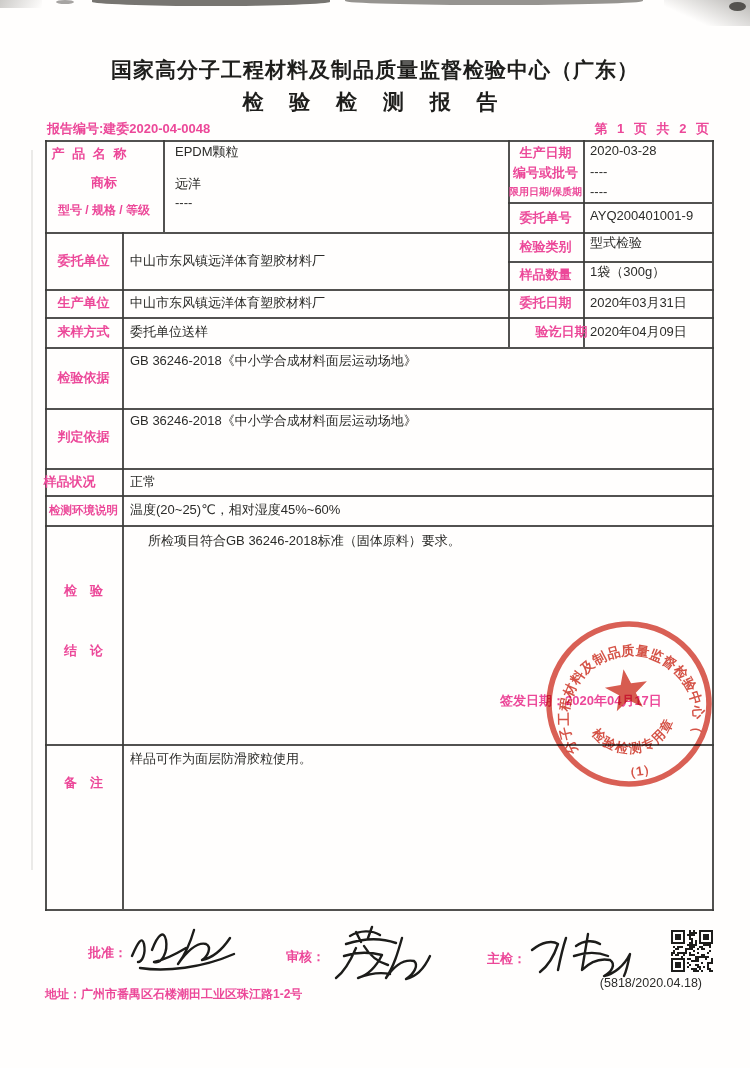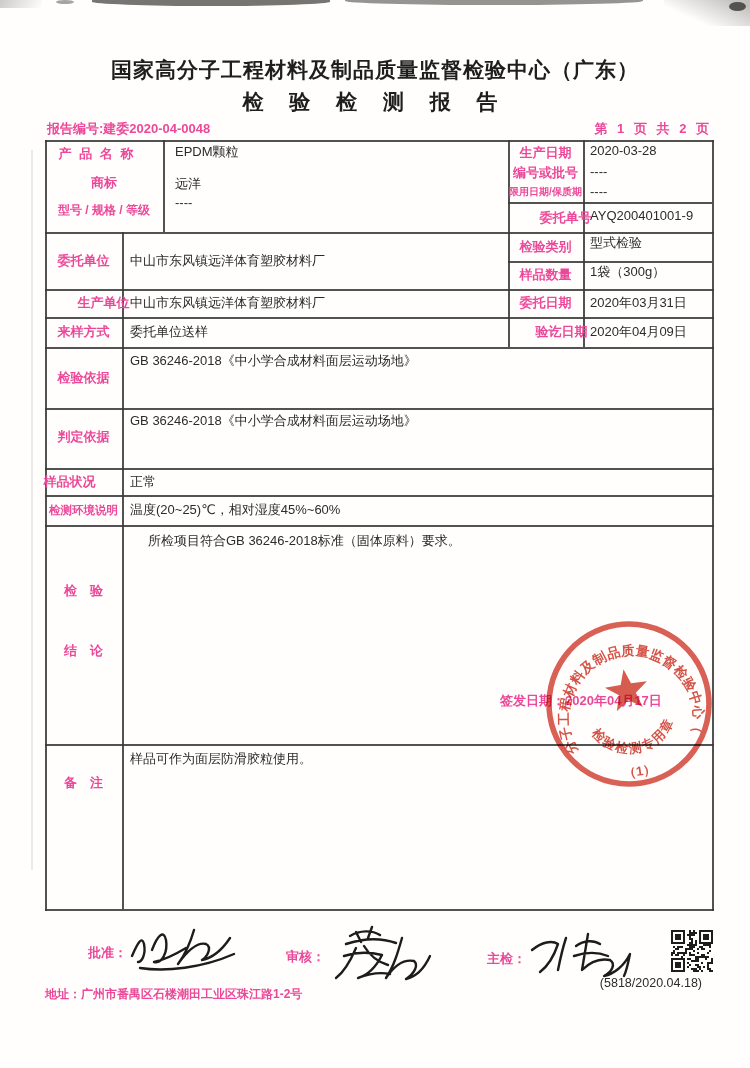--- a/index.html
+++ b/index.html
@@ -56,46 +56,46 @@
   <div class="hl" style="left:45px;top:744px;width:669px;"></div>
 
   <div class="hl" style="left:508px;top:202px;width:204px;"></div>
   <div class="hl" style="left:508px;top:261px;width:204px;"></div>
 
   <div class="vl" style="left:163px;top:140px;height:92px;"></div>
   <div class="vl" style="left:122px;top:232px;height:677px;"></div>
   <div class="vl" style="left:508px;top:140px;height:207px;"></div>
   <div class="vl" style="left:583px;top:140px;height:207px;"></div>
 
-  <div class="t lbl ctr" style="left:38px;top:147px;width:118px;letter-spacing:2px;">产 品 名 称</div>
+  <div class="t lbl ctr" style="left:31px;top:147px;width:118px;letter-spacing:2px;">产 品 名 称</div>
   <div class="t lbl ctr" style="left:45px;top:176px;width:118px;">商标</div>
   <div class="t lbl ctr" style="left:45px;top:204px;width:118px;font-size:12px;">型号 / 规格 / 等级</div>
 
   <div class="t val" style="left:175px;top:145px;">EPDM颗粒</div>
   <div class="t val" style="left:175px;top:177px;">远洋</div>
   <div class="t val" style="left:175px;top:196px;">----</div>
 
   <div class="t lbl ctr" style="left:508px;top:146px;width:75px;">生产日期</div>
   <div class="t lbl ctr" style="left:508px;top:166px;width:75px;">编号或批号</div>
   <div class="t lbl ctr" style="left:506px;top:186px;width:79px;font-size:10px;">限用日期/保质期</div>
-  <div class="t lbl ctr" style="left:508px;top:211px;width:75px;margin-left:20px;">委托单号</div>
+  <div class="t lbl ctr" style="left:508px;top:211px;width:75px;">委托单号</div>
 
   <div class="t val" style="left:590px;top:144px;">2020-03-28</div>
   <div class="t val" style="left:590px;top:165px;">----</div>
   <div class="t val" style="left:590px;top:185px;">----</div>
   <div class="t val" style="left:590px;top:209px;">AYQ200401001-9</div>
 
   <div class="t lbl ctr" style="left:45px;top:254px;width:77px;">委托单位</div>
   <div class="t val" style="left:130px;top:254px;">中山市东风镇远洋体育塑胶材料厂</div>
   <div class="t lbl ctr" style="left:508px;top:240px;width:75px;">检验类别</div>
   <div class="t val" style="left:590px;top:236px;">型式检验</div>
   <div class="t lbl ctr" style="left:508px;top:268px;width:75px;">样品数量</div>
   <div class="t val" style="left:590px;top:265px;">1袋（300g）</div>
 
-  <div class="t lbl ctr" style="left:45px;top:296px;width:77px;padding-left:20px;">生产单位</div>
+  <div class="t lbl ctr" style="left:45px;top:296px;width:77px;">生产单位</div>
   <div class="t val" style="left:130px;top:296px;">中山市东风镇远洋体育塑胶材料厂</div>
   <div class="t lbl ctr" style="left:508px;top:296px;width:75px;">委托日期</div>
   <div class="t val" style="left:590px;top:296px;">2020年03月31日</div>
 
   <div class="t lbl ctr" style="left:45px;top:325px;width:77px;">来样方式</div>
   <div class="t val" style="left:130px;top:325px;">委托单位送样</div>
   <div class="t lbl ctr" style="left:524px;top:325px;width:75px;">验讫日期</div>
   <div class="t val" style="left:590px;top:325px;">2020年04月09日</div>
 
   <div class="t lbl ctr" style="left:45px;top:371px;width:77px;">检验依据</div>

